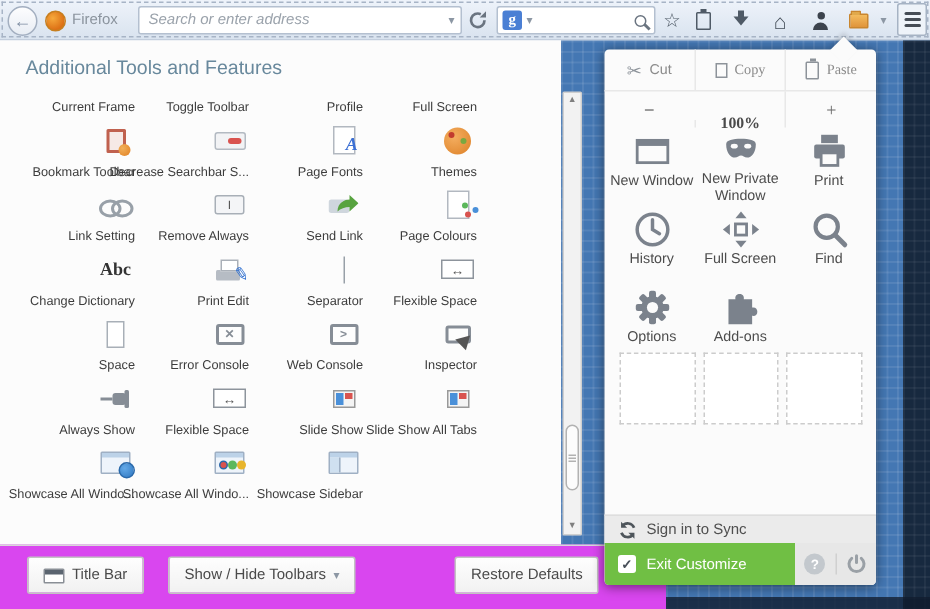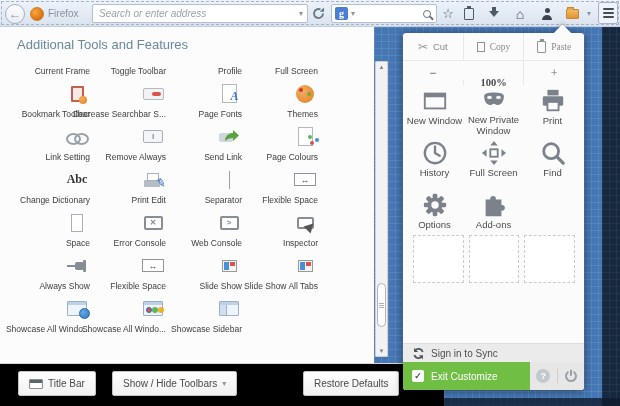--- a/index.html
+++ b/index.html
@@ -112,21 +112,21 @@
   .i-win { width:20px; height:15px; border:1px solid #9fb0c4; background:#eef4fb; border-radius:1px; position:relative; }
   .i-win::before { content:""; position:absolute; left:0; top:0; right:0; height:3px; background:#bcd2e8; }
   .badge-globe::after { content:""; position:absolute; right:-4px; bottom:-4px; width:9px; height:9px;
     border-radius:50%; background:radial-gradient(circle at 35% 35%, #63a9e8, #2f77c0); border:1px solid #2a69aa; }
   .cells3::after { content:""; position:absolute; left:2px; top:5px; width:4px; height:4px; background:#d9534f;
     box-shadow:6px 0 0 #5cb85c, 12px 0 0 #e8b52c; }
   .ic-sidebar::after { content:""; position:absolute; left:0; top:3px; bottom:0; width:6px; background:#cfe0f0; border-right:1px solid #9fb0c4; }
   .sendlink-svg { width:20px; height:16px; }
 
   
-  #bottombar { position:absolute; left:0; top:363px; width:444px; height:43px; background:#000000; border-top:1px solid #d8d8d8;text-align:center; }
+  #bottombar { position:absolute; left:0; top:363px; width:444px; height:43px; background:#d946ef; border-top:1px solid #d8d8d8;text-align:center; }
   .bbtn { position:absolute; top:7px; height:25px; background:linear-gradient(#fefefe,#f1f1f1);
     border:1px solid #c3c3c3; border-radius:2px; display:flex; align-items:center; gap:5px;
     padding:0 10px; font-size:10px; color:#4a4a4a; }
   .ic-titlebar { width:14px; height:10px; border:1px solid #8a8f96; border-radius:1px; position:relative; background:#fff; }
   .ic-titlebar::before { content:""; position:absolute; left:0; top:0; right:0; height:3px; background:#5b6max; background:#5b6570; }
 
   
   .bluebg { position:absolute; left:374px; top:27px; width:246px; height:379px; background-color:#4477b3;
     background-image:linear-gradient(rgba(255,255,255,.09) 1px, transparent 1px),
       linear-gradient(90deg, rgba(255,255,255,.09) 1px, transparent 1px);

